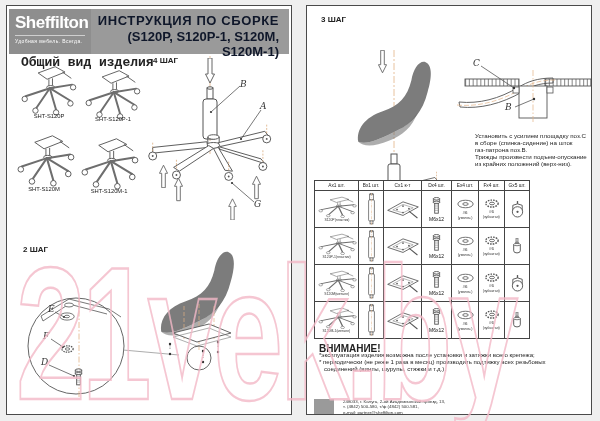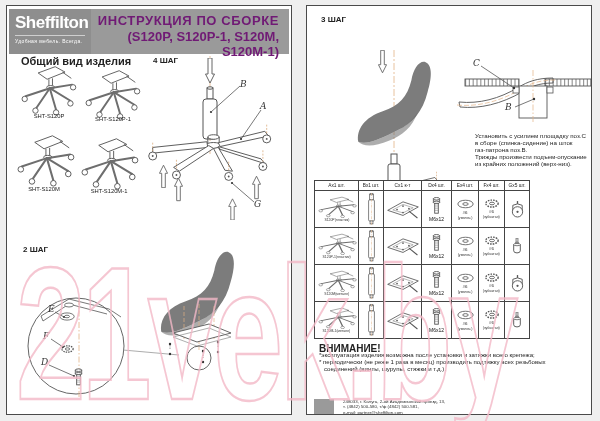--- a/index.html
+++ b/index.html
@@ -8,25 +8,25 @@
   .page{position:absolute;top:5px;width:284px;height:408px;background:#ffffff;border:1.5px solid #4a4a4a;}
   .page-left{left:6px;}
   .page-right{left:306px;}
   .art{position:absolute;left:0;top:0;z-index:1;}
   .txt{position:absolute;z-index:3;color:#222;}
   
   .band{position:absolute;left:2px;top:3px;width:280px;height:45px;background:#9a9a9a;z-index:2;}
   .logo{position:absolute;left:0;top:0;width:82px;height:45px;background:#8e8e8e;color:#fff;padding:5px 0 0 6px;box-sizing:border-box;}
   .brand{font-size:17px;font-weight:bold;letter-spacing:-0.5px;line-height:18px;}
   .tagline{font-size:5px;letter-spacing:0.4px;margin-top:3px;border-top:1px solid #cfcfcf;padding-top:2px;width:70px;}
-  .titles{position:absolute;left:84px;top:4px;right:10px;text-align:right;color:#701a75;}
+  .titles{position:absolute;left:84px;top:4px;right:10px;text-align:right;color:#0f172a;}
   .t1{font-size:13px;font-weight:bold;letter-spacing:0.6px;}
   .t2{font-size:8px;font-weight:bold;margin-top:3px;}
   .t3{font-size:13px;font-weight:bold;margin-top:1px;}
-  .h-small{font-size:11px;font-weight:bold;}
+  .h-small{font-size:13px;font-weight:bold;font-family:Liberation Mono, monospace;}
   .step-label{font-size:8px;font-weight:bold;}
   .variant{font-size:5.8px;text-align:center;width:64px;}
   .callout{font-family:"DejaVu Serif",serif;font-style:italic;font-size:9px;color:#333;}
   
   .instr{font-size:6.2px;line-height:7.1px;color:#1e1e1e;width:128px;}
   
   .ptable{position:absolute;left:7px;top:174px;z-index:2;display:grid;
     grid-template-columns:44px 25px 38px 30px 27px 26px 25px;
     grid-template-rows:10px 37px 37px 37px 37px;
     border-left:1px solid #444;border-top:1px solid #444;background:#fff;}

